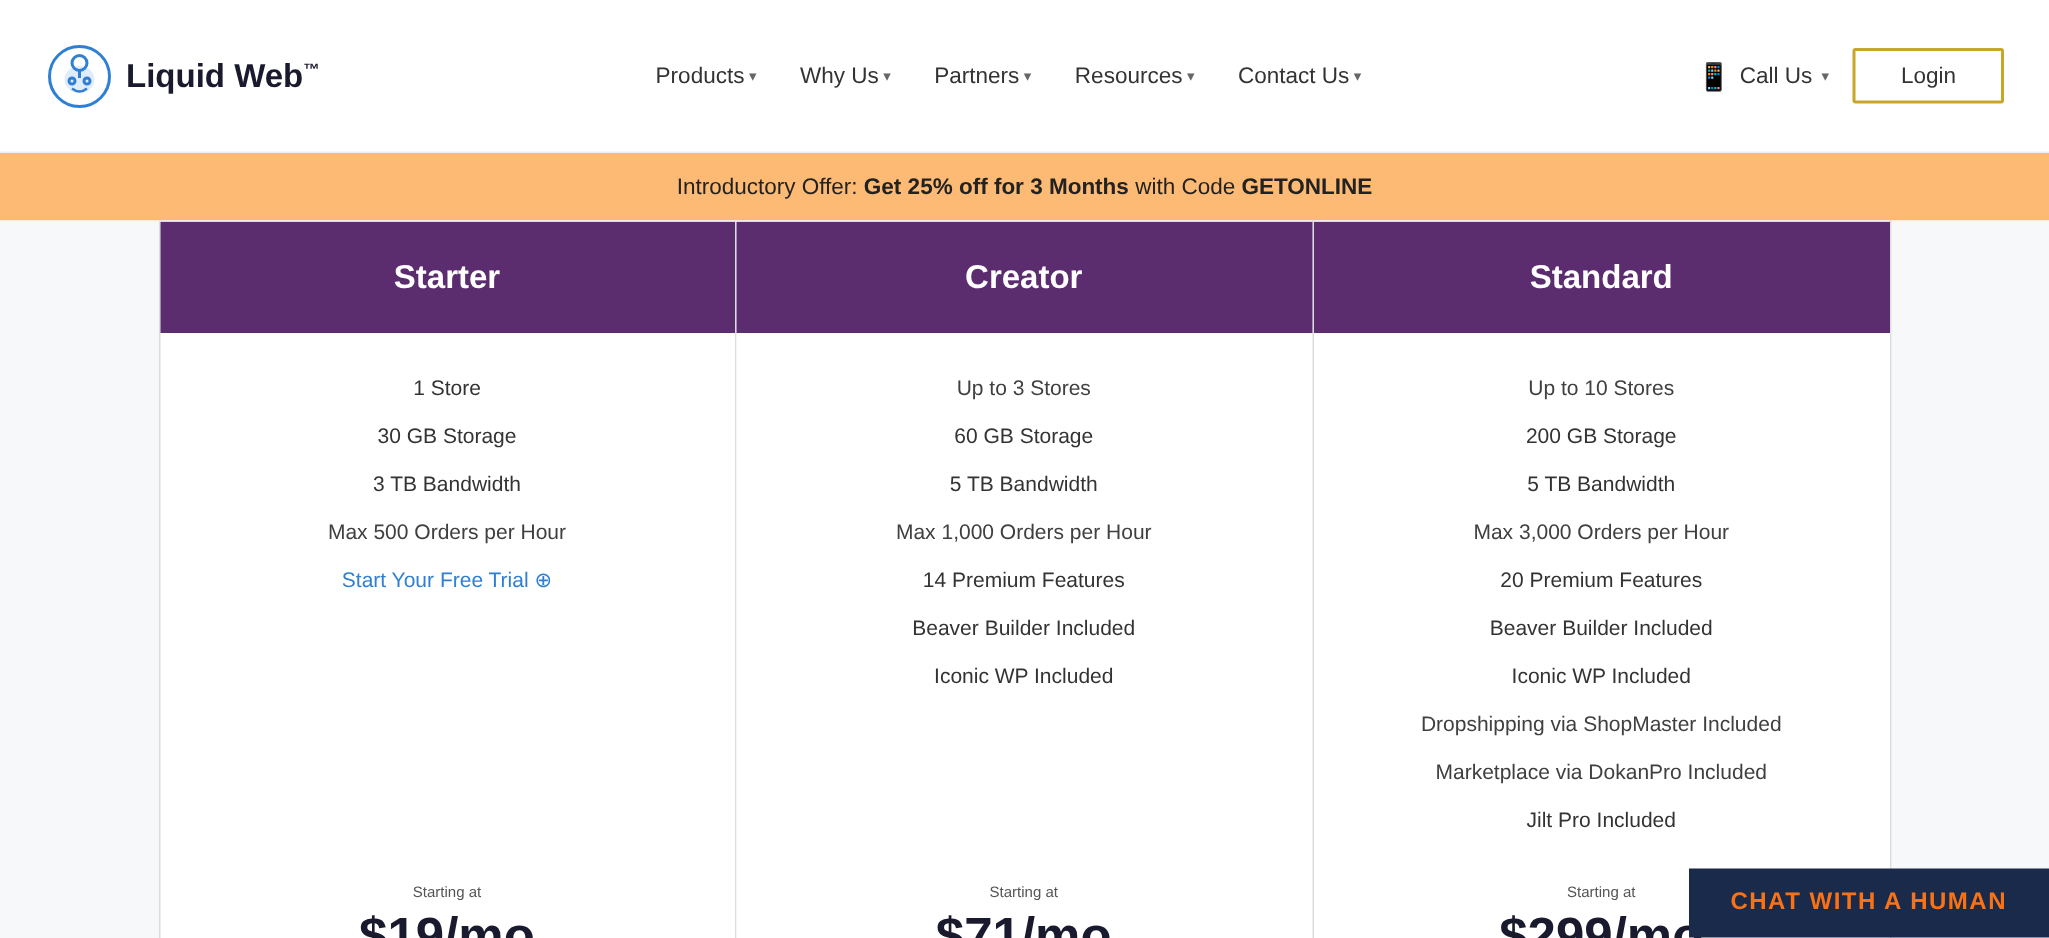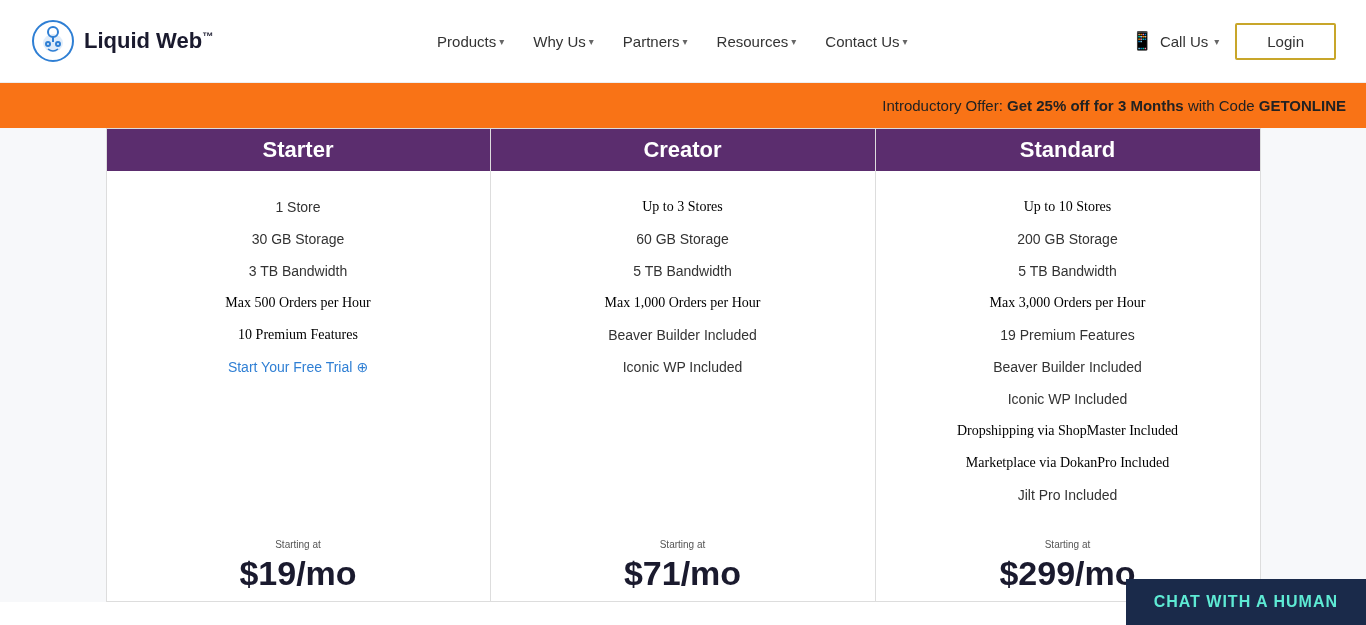--- a/index.html
+++ b/index.html
@@ -4,21 +4,21 @@
   <style>
     * { box-sizing: border-box; margin: 0; padding: 0; }
     body { font-family: 'Helvetica Neue', Arial, sans-serif; background: #fff; font-size: 14px; }
 
     
     .navbar {
       display: flex;
       align-items: center;
       justify-content: space-between;
       padding: 0 30px;
-      height: 83px;
+      height: 102px;
       border-bottom: 1px solid #eee;
       background: #fff;
     }
     .navbar-left { display: flex; align-items: center; gap: 8px; }
     .logo-text { font-size: 22px; font-weight: 600; color: #1a1a2e; }
     .logo-text sup { font-size: 11px; }
     .navbar-nav { display: flex; align-items: center; gap: 1px; }
     .nav-item {
       display: flex; align-items: center; gap: 3px;
       padding: 8px 14px;
@@ -37,22 +37,22 @@
       background: transparent;
       color: #333;
       padding: 8px 30px;
       font-size: 15px;
       cursor: pointer;
       border-radius: 2px;
     }
 
     
     .promo-banner {
-      background: #f97316;
-      text-align: right;
+      background: #fdba74;
+      text-align: center;
       padding: 14px 20px;
       font-size: 15px;
       color: #222;
     }
     .promo-banner strong { font-weight: 700; }
 
     
     .pricing-section {
       display: flex;
       justify-content: center;
@@ -67,39 +67,38 @@
       border: 1px solid #ddd;
       display: flex;
       flex-direction: column;
     }
     .plan-card + .plan-card { border-left: none; }
 
     .plan-header {
       background: #5b2d6e;
       color: #fff;
       text-align: center;
-      padding: 8px 16px;
+      padding: 24px 16px;
       font-size: 22px;
       font-weight: 700;
     }
 
     .plan-features {
       flex: 1;
       padding: 20px 16px 10px;
       text-align: center;
     }
     .plan-features .feature {
       padding: 8px 0;
       font-size: 14px;
       color: #333;
       border: none;
     }
     .plan-features .feature.highlight {
-      color: #000000;
-      font-family: Liberation Serif, serif;
+      color: #404040;
     }
     .free-trial-link {
       color: #2f7fd4;
       cursor: pointer;
       font-size: 14px;
       padding: 8px 0;
       display: flex; align-items: flex-end; justify-content: center; gap: 4px;
     }
 
     .plan-pricing {
@@ -116,21 +115,21 @@
       font-weight: 700;
       color: #1a1a2e;
     }
 
     
     .chat-widget {
       position: fixed;
       bottom: 0;
       right: 0;
       background: #1a2a4a;
-      color: #5eead4;
+      color: #f97316;
       padding: 14px 28px;
       font-size: 16px;
       font-weight: 600;
       letter-spacing: 1px;
       cursor: pointer;
       text-transform: uppercase;
       z-index: 9999;
     }
 
     
@@ -198,21 +197,20 @@
 
   <div class="plan-card">
     <div class="plan-header">
       <span>Starter</span>
     </div>
     <div class="plan-features">
       <div class="feature">1 Store</div>
       <div class="feature">30 GB Storage</div>
       <div class="feature">3 TB Bandwidth</div>
       <div class="feature highlight">Max 500 Orders per Hour</div>
-      <div class="feature highlight">10 Premium Features</div>
       <div class="free-trial-link">
         <span>Start Your Free Trial</span>
         <span>⊕</span>
       </div>
     </div>
     <div class="plan-pricing">
       <div class="starting-at">Starting at</div>
       <div class="price">$19/mo</div>
     </div>
 
@@ -220,40 +218,41 @@
 
   <div class="plan-card">
     <div class="plan-header">
       <span>Creator</span>
     </div>
     <div class="plan-features">
       <div class="feature highlight">Up to 3 Stores</div>
       <div class="feature">60 GB Storage</div>
       <div class="feature">5 TB Bandwidth</div>
       <div class="feature highlight">Max 1,000 Orders per Hour</div>
+      <div class="feature">14 Premium Features</div>
       <div class="feature">Beaver Builder Included</div>
       <div class="feature">Iconic WP Included</div>
     </div>
     <div class="plan-pricing">
       <div class="starting-at">Starting at</div>
       <div class="price">$71/mo</div>
     </div>
 
   </div>
 
   <div class="plan-card">
     <div class="plan-header">
       <span>Standard</span>
     </div>
     <div class="plan-features">
       <div class="feature highlight">Up to 10 Stores</div>
       <div class="feature">200 GB Storage</div>
       <div class="feature">5 TB Bandwidth</div>
       <div class="feature highlight">Max 3,000 Orders per Hour</div>
-      <div class="feature">19 Premium Features</div>
+      <div class="feature">20 Premium Features</div>
       <div class="feature">Beaver Builder Included</div>
       <div class="feature">Iconic WP Included</div>
       <div class="feature highlight">Dropshipping via ShopMaster Included</div>
       <div class="feature highlight">Marketplace via DokanPro Included</div>
       <div class="feature">Jilt Pro Included</div>
     </div>
     <div class="plan-pricing">
       <div class="starting-at">Starting at</div>
       <div class="price">$299/mo</div>
     </div>

